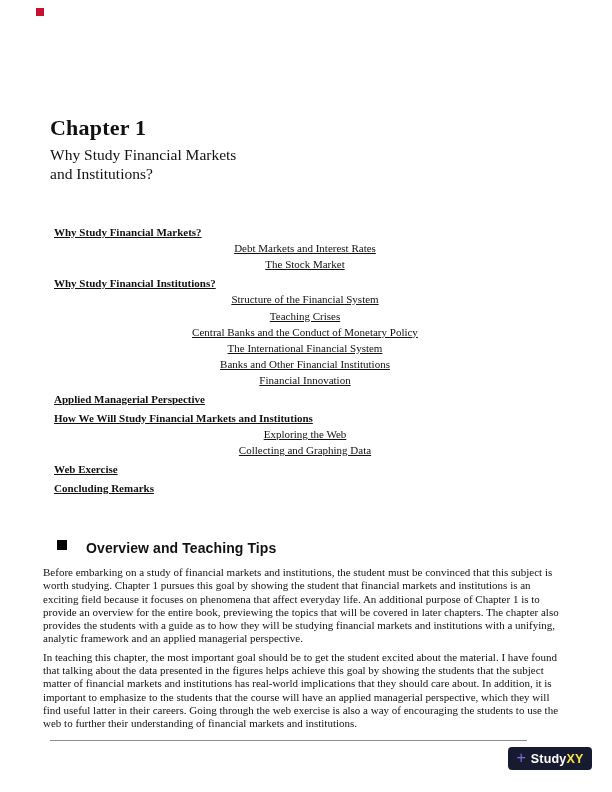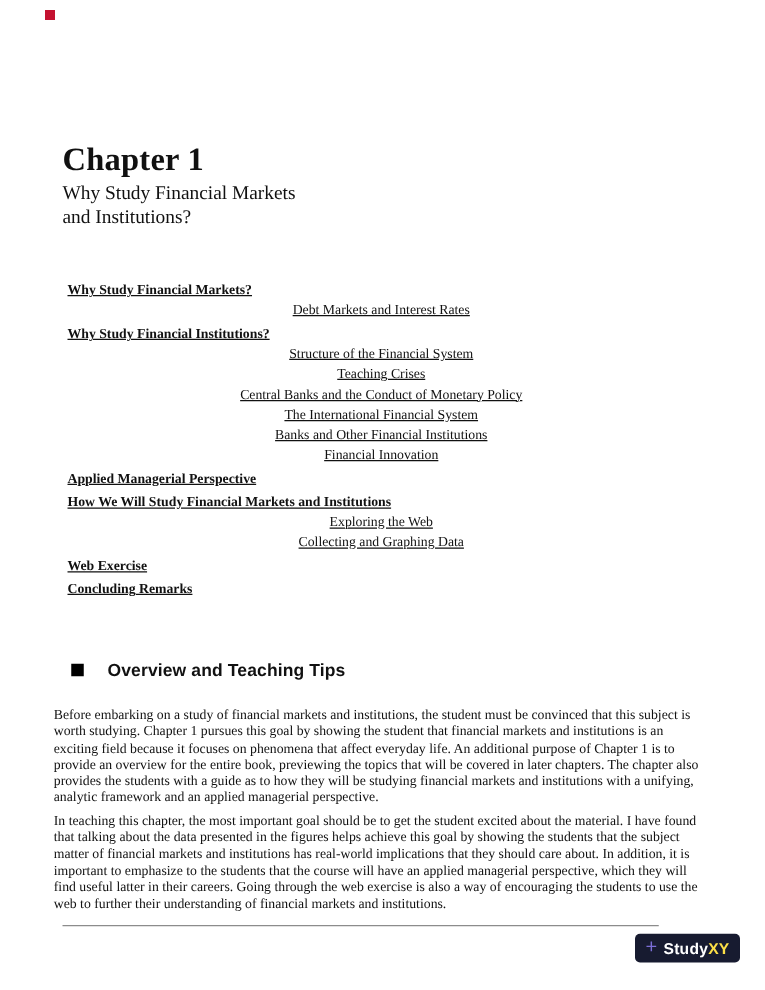--- a/index.html
+++ b/index.html
@@ -5,32 +5,32 @@
   html,body{margin:0;padding:0;}
   body{
     width:612px;height:792px;position:relative;background:#ffffff;
     font-family:"Liberation Serif", serif;color:#111111;overflow:hidden;
   }
   .red-marker{
     position:absolute;left:36px;top:8px;width:8px;height:8px;background:#c41230;
   }
   .chapter-block{position:absolute;left:50px;top:116px;}
   .chapter-title{
-    font-size:26px;font-weight:bold;line-height:24px;letter-spacing:0.2px;
+    font-size:22px;font-weight:bold;line-height:24px;letter-spacing:0.2px;
   }
   .chapter-subtitle{
     font-size:15.5px;font-weight:normal;line-height:19px;margin-top:5px;white-space:pre-line;
   }
   .toc{position:absolute;left:54px;top:224px;width:480px;text-decoration:underline;}
   .toc-item{font-size:11px;line-height:16.2px;}
   .toc-bold{font-weight:bold;margin-top:2.5px;}
   .toc-bold:first-child{margin-top:0;}
   .toc-sub{padding-left:22px;text-align:center;}
   .section-heading{
-    position:absolute;left:45px;top:528px;display:flex;align-items:center;
+    position:absolute;left:45px;top:540px;display:flex;
     font-family:"Liberation Sans", sans-serif;
     padding-left:12px;
   }
   .section-bullet{
     width:10px;height:10px;background:#000;display:inline-block;flex:0 0 auto;
   }
   .section-title{
     font-size:14px;font-weight:bold;margin-left:19px;letter-spacing:0.1px;
   }
   .overview{position:absolute;left:43px;top:566px;width:525px;}
@@ -59,20 +59,21 @@
 
 <div class="chapter-block">
   <div class="chapter-title">Chapter 1</div>
   <div class="chapter-subtitle">Why Study Financial Markets
 and Institutions?</div>
 </div>
 
 <div class="toc">
     <div class="toc-item toc-bold">Why Study Financial Markets?</div>
     <div class="toc-item toc-sub">Debt Markets and Interest Rates</div>
+    <div class="toc-item toc-sub">The Stock Market</div>
     <div class="toc-item toc-bold">Why Study Financial Institutions?</div>
     <div class="toc-item toc-sub">Structure of the Financial System</div>
     <div class="toc-item toc-sub">Teaching Crises</div>
     <div class="toc-item toc-sub">Central Banks and the Conduct of Monetary Policy</div>
     <div class="toc-item toc-sub">The International Financial System</div>
     <div class="toc-item toc-sub">Banks and Other Financial Institutions</div>
     <div class="toc-item toc-sub">Financial Innovation</div>
     <div class="toc-item toc-bold">Applied Managerial Perspective</div>
     <div class="toc-item toc-bold">How We Will Study Financial Markets and Institutions</div>
     <div class="toc-item toc-sub">Exploring the Web</div>

